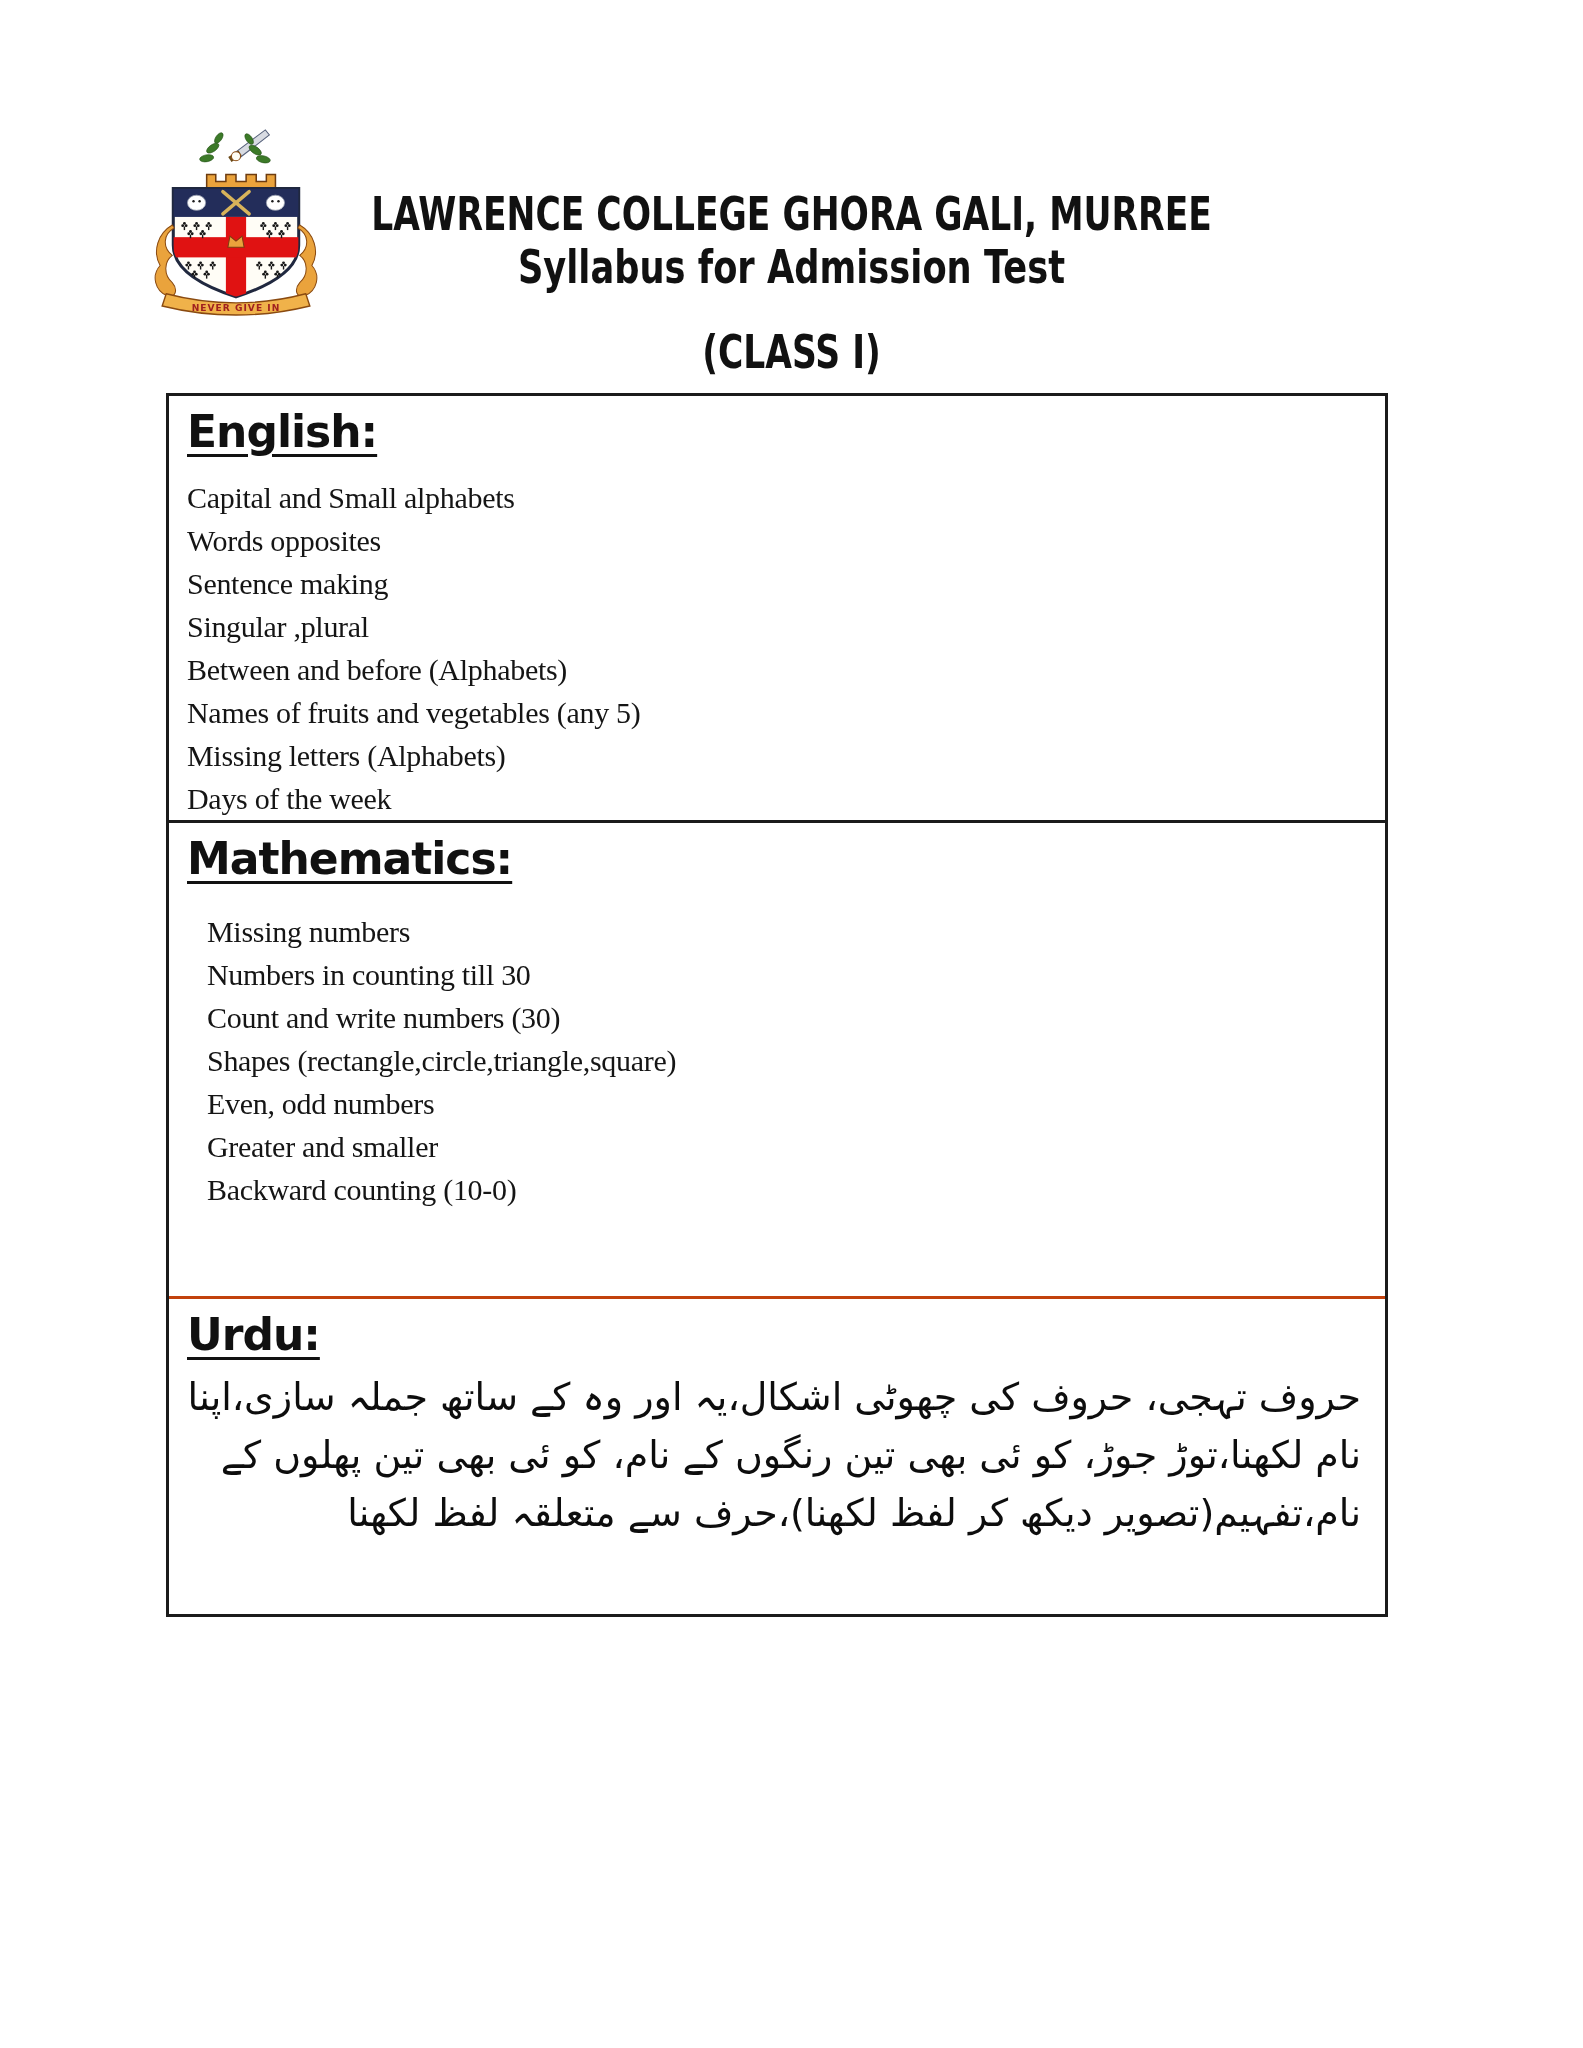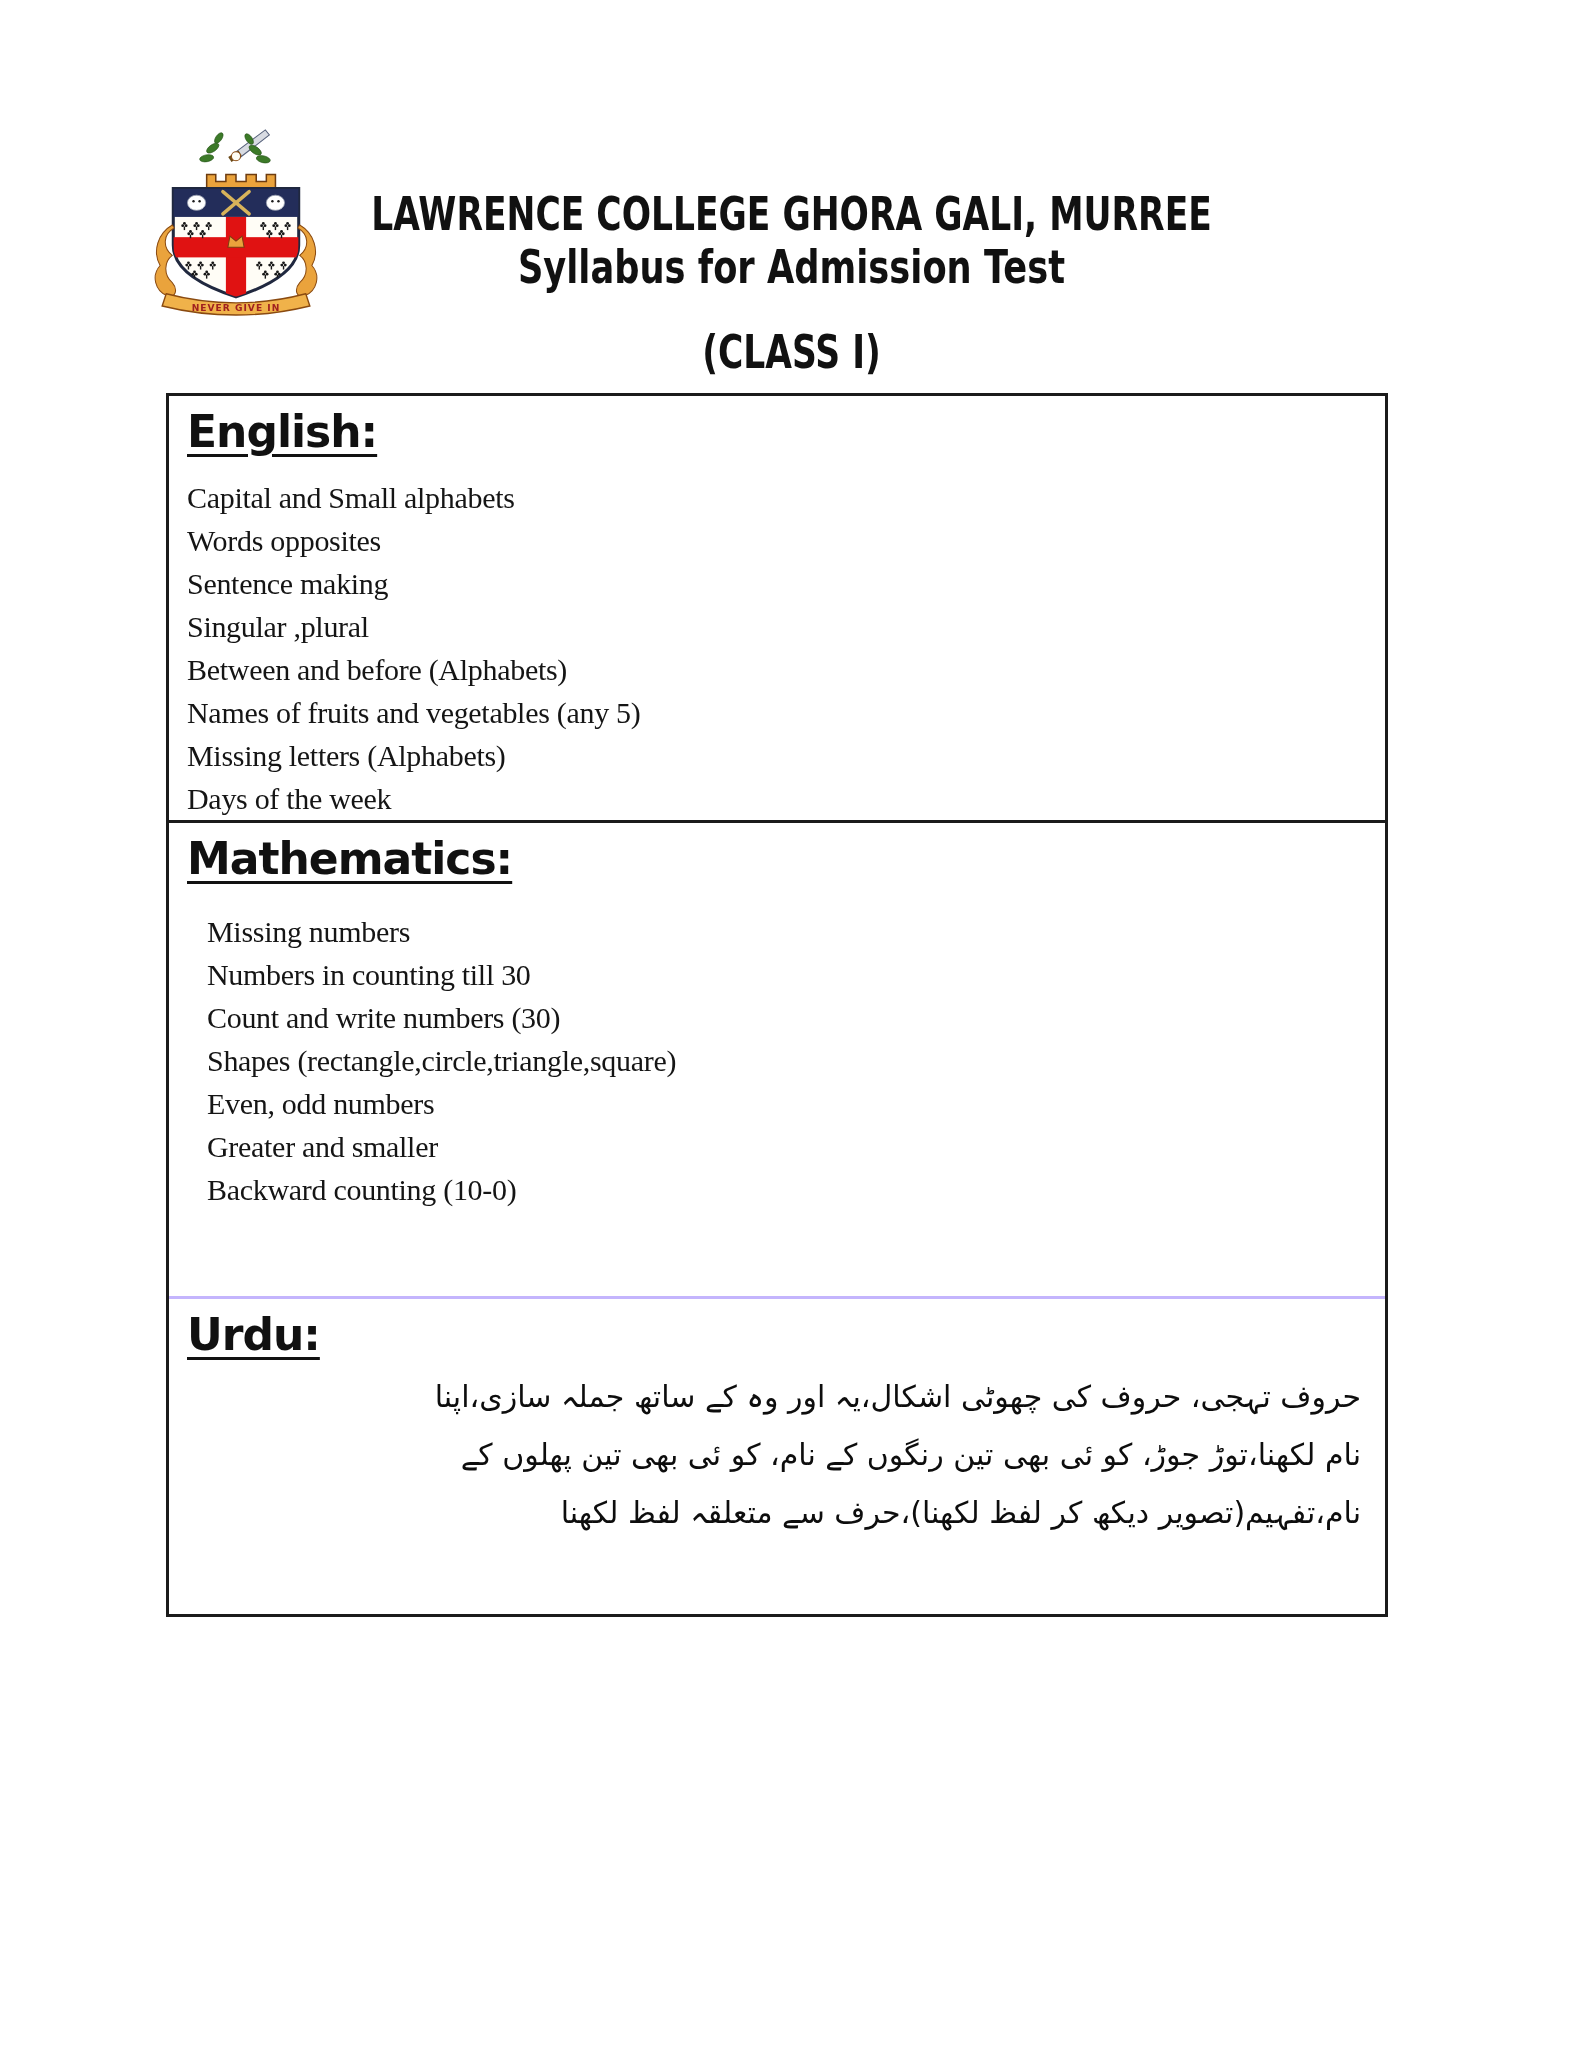--- a/index.html
+++ b/index.html
@@ -28,39 +28,39 @@
     text-align:center;font-weight:bold;font-size:46px;line-height:52px;
     transform:scaleX(0.75);
   }
   
   .syllabus-table{
     position:absolute;left:166px;top:393px;width:1222px;
     border:3px solid #1b1b1b;box-sizing:border-box;background:#fff;
   }
   .row{box-sizing:border-box;padding-left:18px;overflow:hidden;}
   .row-english{height:427px;border-bottom:3px solid #1b1b1b;}
-  .row-math{height:476px;border-bottom:3px solid #c4b5fd;}
+  .row-math{height:476px;border-bottom:3px solid #c2410c;}
   .row-urdu{height:315px;}
   .section-heading{
     margin:9px 0 0 0;
     font-size:44px;line-height:54px;font-weight:bold;letter-spacing:-1px;
     text-decoration:underline;
     text-decoration-thickness:3px;
     text-underline-offset:7px;
     display:inline-block;
   }
   .topic-list{
     list-style:none;margin:17px 0 0 0;padding:0;
     font-size:30px;line-height:43px;letter-spacing:-0.3px;color:#151515;font-family:Liberation Serif, serif;
   }
   .row-math .topic-list{margin-top:24px;margin-left:20px;}
   .urdu-text{
     direction:rtl;
     margin:6px 24px 0 16px;
-    font-size:30px;line-height:58px;
+    font-size:38px;line-height:58px;
     text-align:right;color:#0d0d0d;
   }
   .urdu-line{white-space:nowrap;}
 </style>
 </head>
 <body>
 
 <div class="page">
 
   <svg class="crest" viewBox="0 0 174 192" xmlns="http://www.w3.org/2000/svg">

